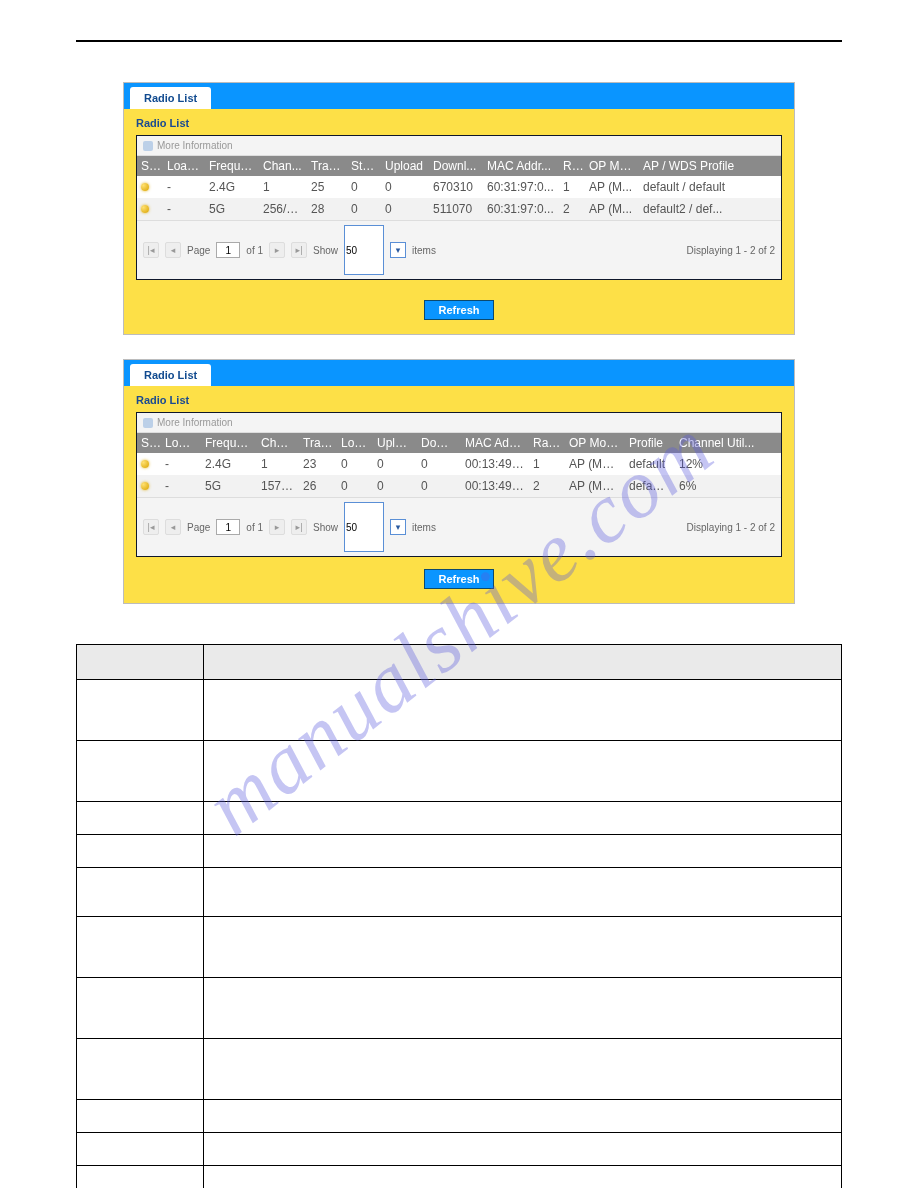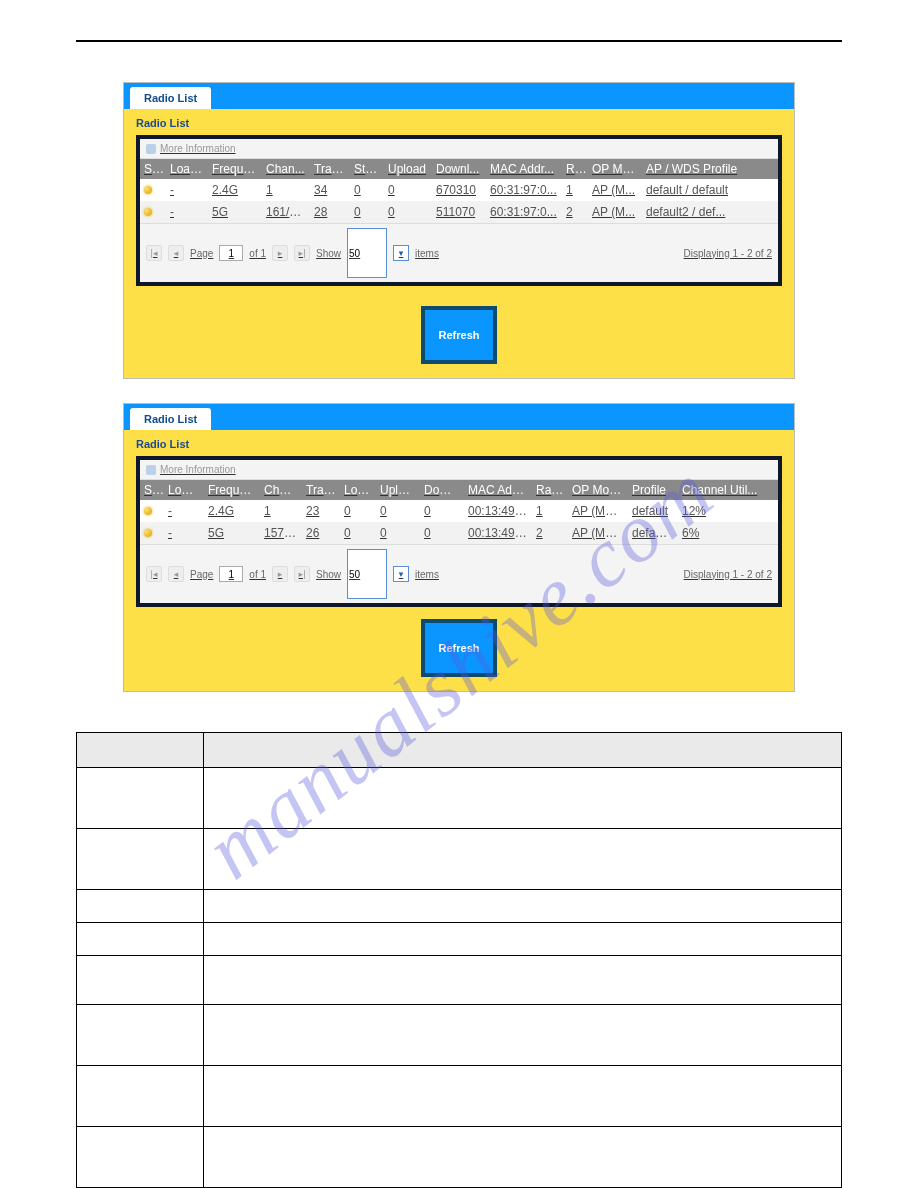--- a/index.html
+++ b/index.html
@@ -67,23 +67,22 @@
   .panel-body {
     padding: 8px 12px 14px 12px;
   }
   .panel-title {
     color: #1a4a92;
     font-weight: bold;
     font-size: 11px;
     margin-bottom: 6px;
   }
   .subpanel {
-    border: 4px solid #0f172a;
+    border: 1px solid #0f172a;
     background: #fff;
-    text-decoration: underline;
   }
   .moreinfo {
     color: #999;
     font-size: 10px;
     padding: 4px 6px;
     display: flex;
     align-items: center;
     gap: 4px;
     background: #f4f4f4;
     border-bottom: 1px solid #ddd;
@@ -171,22 +170,22 @@
   .refresh-wrap {
     text-align: center;
     padding-top: 20px;
   }
   .refresh-btn {
     display: inline-block;
     background: #0a95ff;
     color: #fff;
     font-weight: bold;
     font-size: 11px;
-    padding: 19px 14px;
-    border: 4px solid #0c4a6e;
+    padding: 3px 14px;
+    border: 1px solid #0c4a6e;
     cursor: pointer;
   }
 
   
   .desc-table {
     width: 100%;
     border-collapse: collapse;
     margin-top: 40px;
     position: relative;
     z-index: 1;
@@ -261,34 +260,34 @@
               <th>OP Mo...</th>
               <th>AP / WDS Profile</th>
             </tr>
           </thead>
           <tbody>
             <tr>
               <td><span class="bulb"></span></td>
               <td>-</td>
               <td>2.4G</td>
               <td>1</td>
-              <td>34</td>
+              <td>25</td>
               <td>0</td>
               <td>0</td>
               <td>670310</td>
               <td>60:31:97:0...</td>
               <td>1</td>
               <td>AP (M...</td>
               <td>default / default</td>
             </tr>
             <tr>
               <td><span class="bulb"></span></td>
               <td>-</td>
               <td>5G</td>
-              <td>161/1...</td>
+              <td>256/1...</td>
               <td>28</td>
               <td>0</td>
               <td>0</td>
               <td>511070</td>
               <td>60:31:97:0...</td>
               <td>2</td>
               <td>AP (M...</td>
               <td>default2 / def...</td>
             </tr>
           </tbody>

